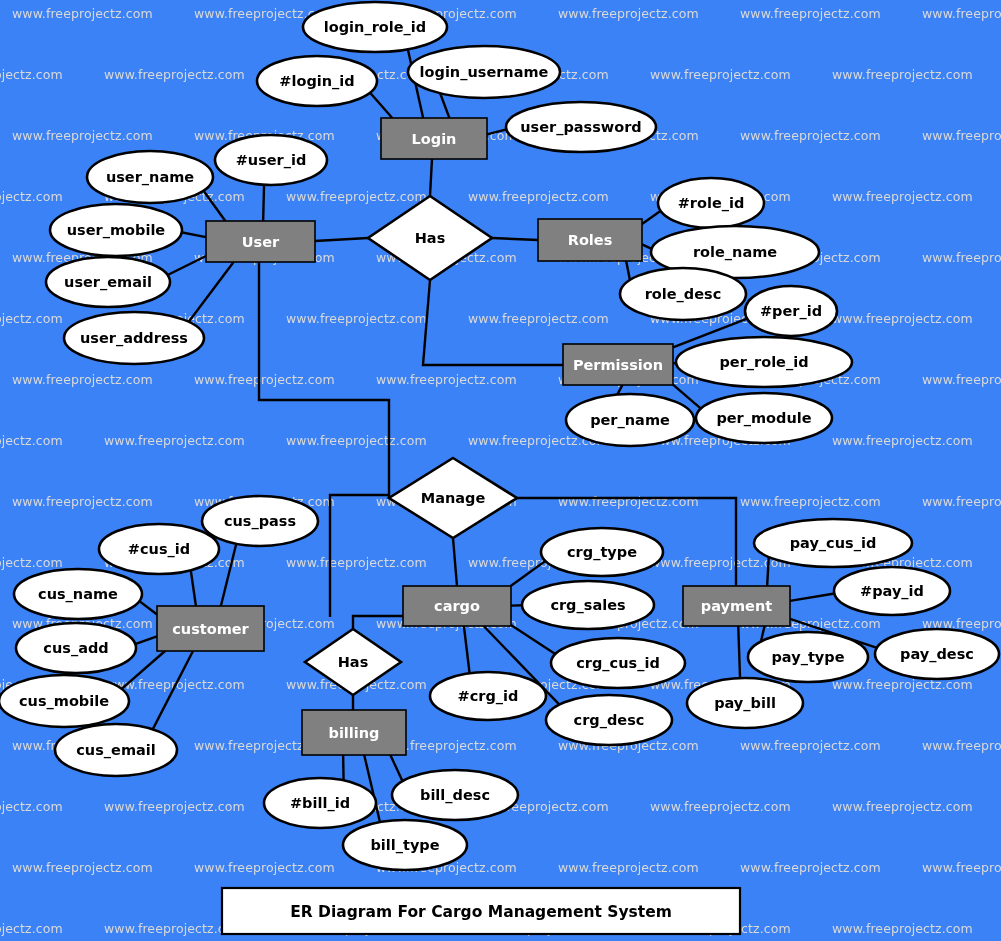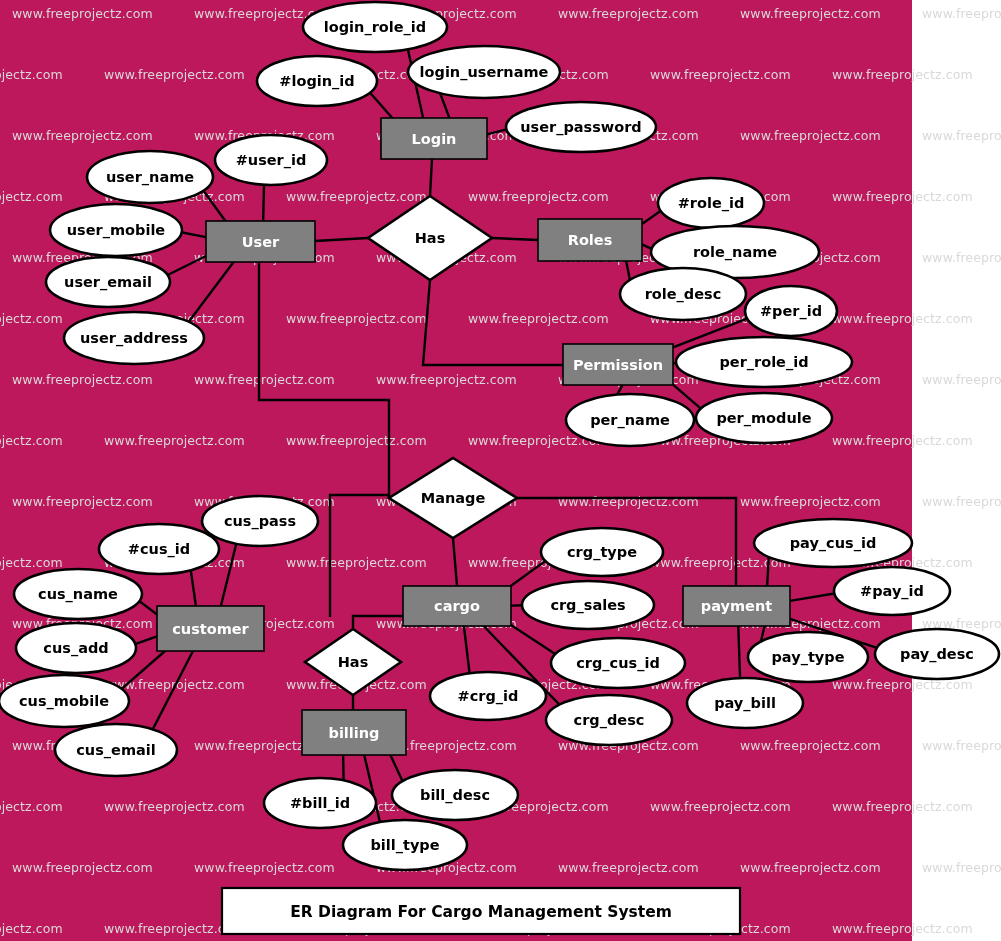--- a/index.html
+++ b/index.html
@@ -8,23 +8,23 @@
     background: #ffffff;
   }
   body {
     width: 1001px;
     height: 941px;
     font-family: "DejaVu Sans", sans-serif;
     overflow: hidden;
   }
   #diagram-root {
     position: relative;
-    width: 912px;
+    width: 1001px;
     height: 941px;
-    background: #be185d;
+    background: #3b82f6;
   }
   svg#er-svg {
     position: absolute;
     left: 0;
     top: 0;
     width: 1001px;
     height: 941px;
     display: block;
   }
   .wm-text {

